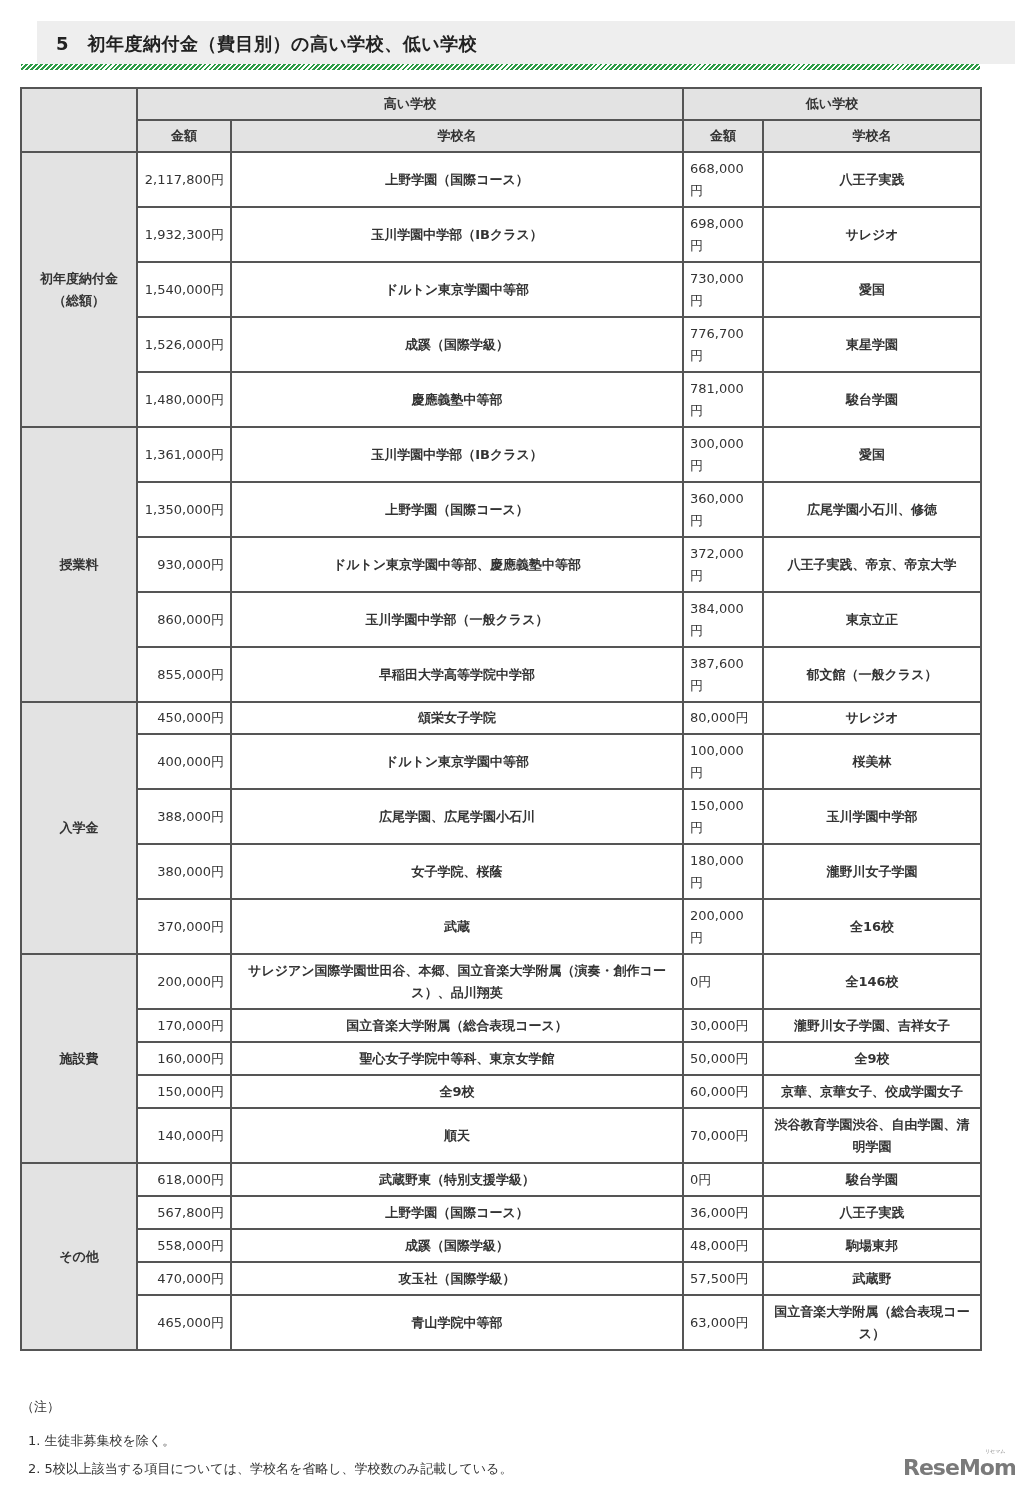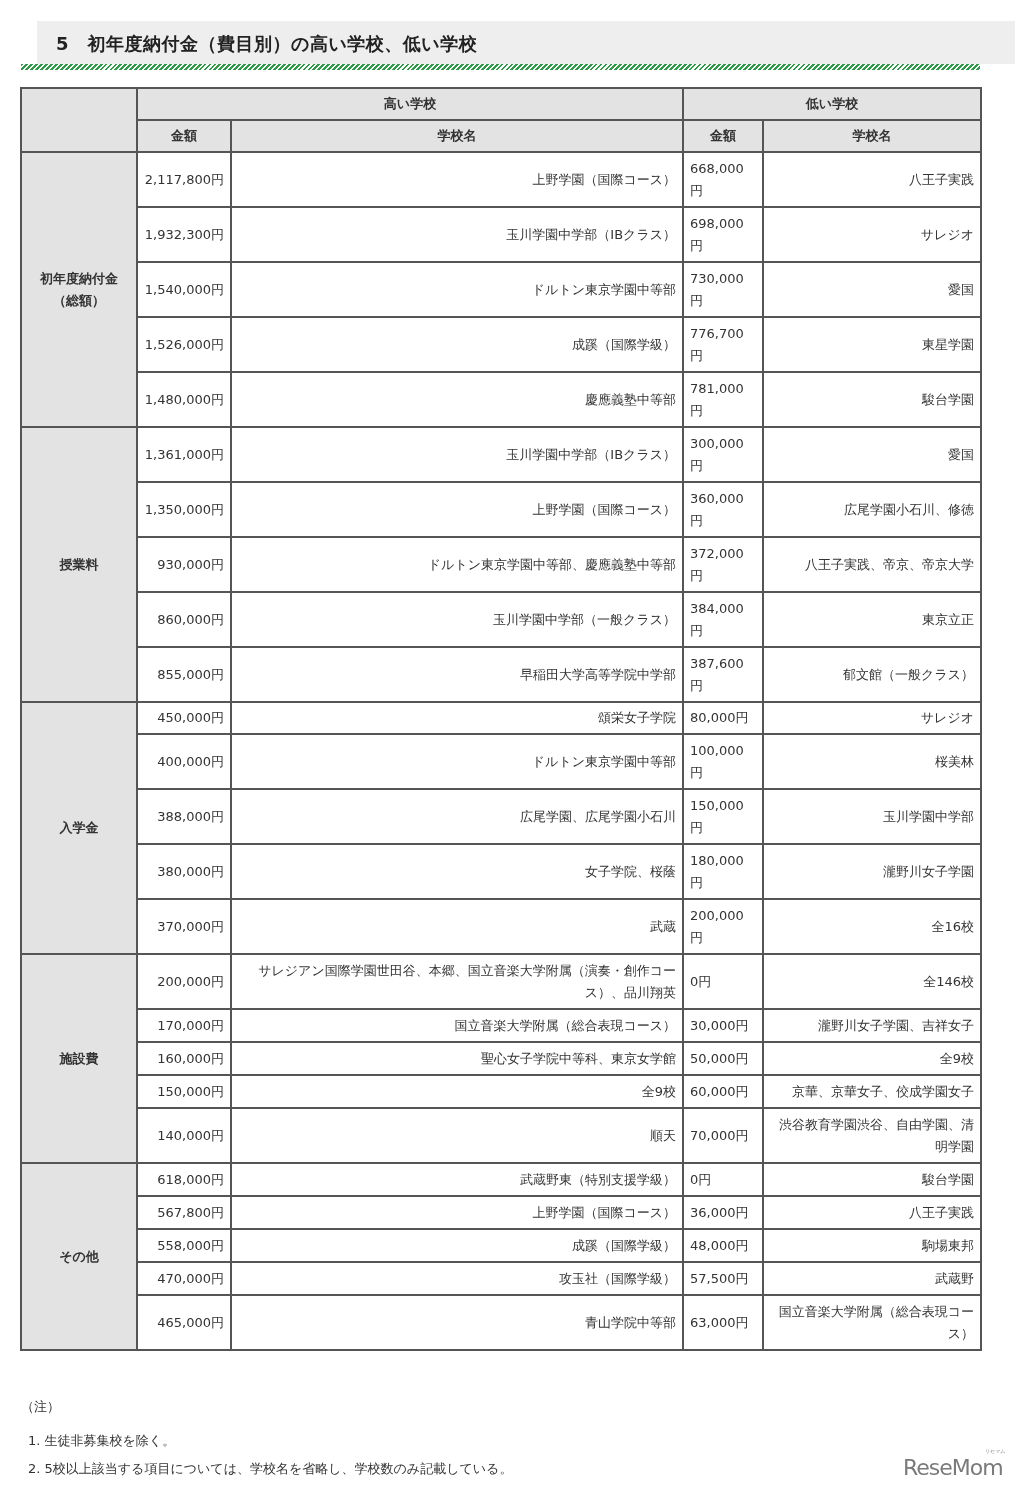--- a/index.html
+++ b/index.html
@@ -9,28 +9,28 @@
   .title-stripe { position: absolute; left: 21px; top: 64px; width: 959px; height: 6px;
     background: repeating-linear-gradient(135deg, #2e9b46 0px, #2e9b46 2px, #ffffff 2px, #ffffff 3.5px); }
   table.fees { position: absolute; left: 20px; top: 87px; border-collapse: collapse; table-layout: fixed; width: 960px; font-size: 13px; }
   table.fees td, table.fees th { border: 2px solid #555555; padding: 0 6px; line-height: 22px; vertical-align: middle; }
   table.fees th { background: #e3e3e3; font-weight: bold; text-align: center; color: #333; font-size: 13px; }
   table.fees th.cat { background: #e3e3e3; }
   tr.h1 th { height: 30px; text-align: center; }
   tr.h2 th { height: 30px; }
   td.amt-hi { text-align: right; padding-right: 5px; word-break: break-all; border-radius: 22px; }
   td.amt-lo { text-align: left; padding-left: 5px; word-break: break-all; }
-  td.name { text-align: right; padding-left: 5px; }
+  td.name { text-align: center; padding-left: 5px; font-weight: bold; }
   tr.r53 td { height: 53px; }
   tr.r30 td { height: 30px; }
   tr.r31 td { height: 31px; }
   .notes { position: absolute; left: 21px; top: 1398px; font-size: 13px; color: #333; }
   .note-head { position: absolute; left: 0; top: 0; white-space: nowrap; }
   .note-item { position: absolute; left: 7px; white-space: nowrap; }
-  .logo { position: absolute; left: 903px; top: 1455px; font-size: 22px; font-weight: normal; color: #7a7a7a; font-family: "DejaVu Sans", sans-serif; letter-spacing: -1px; }
+  .logo { position: absolute; left: 903px; top: 1455px; font-size: 22px; font-weight: bold; color: #7a7a7a; font-family: "DejaVu Sans", sans-serif; letter-spacing: -1px; }
   .logo-sub { position: absolute; left: 985px; top: 1448px; font-size: 5px; color: #888; }
 </style>
 </head>
 <body>
 
 <div class="title-bar">
   <div class="title-text">5　初年度納付金（費目別）の高い学校、低い学校</div>
 </div>
 <div class="title-stripe"></div>
 

